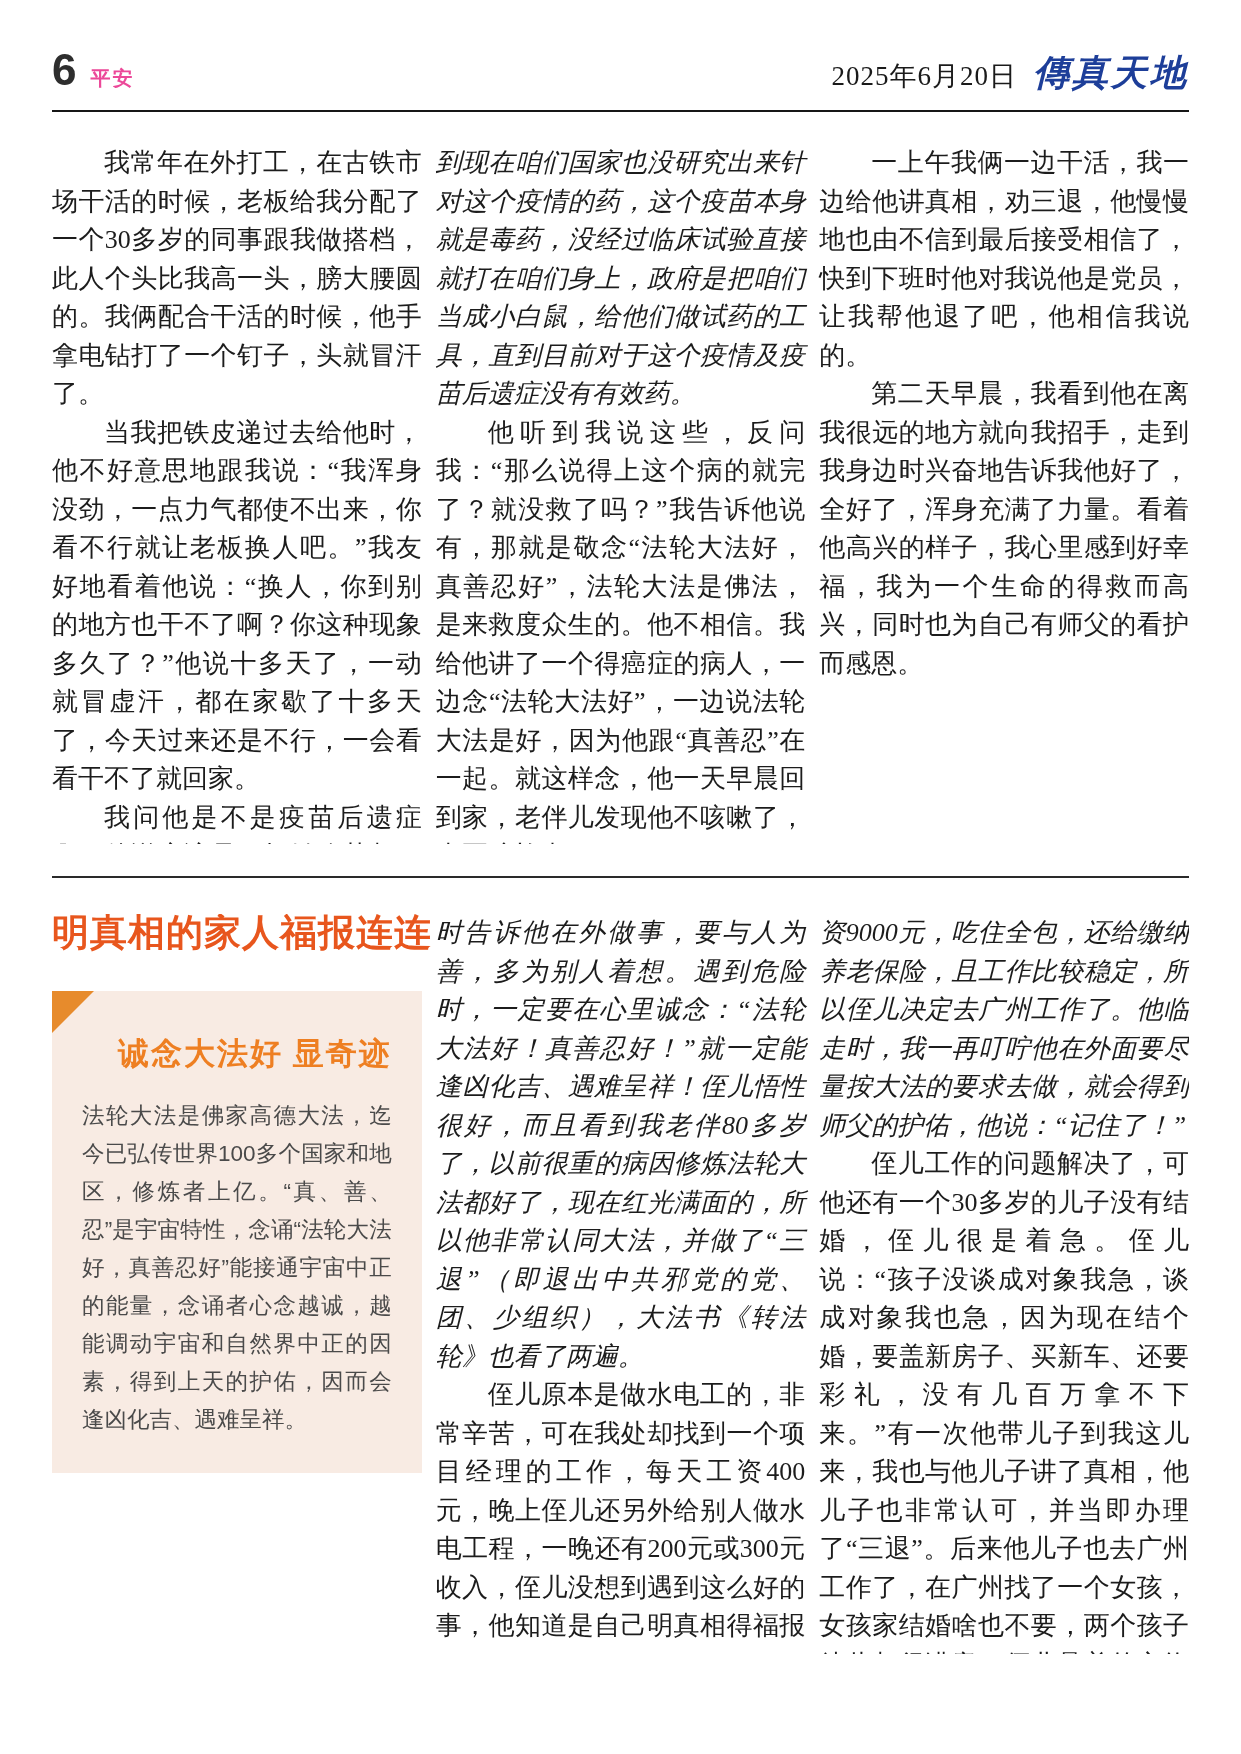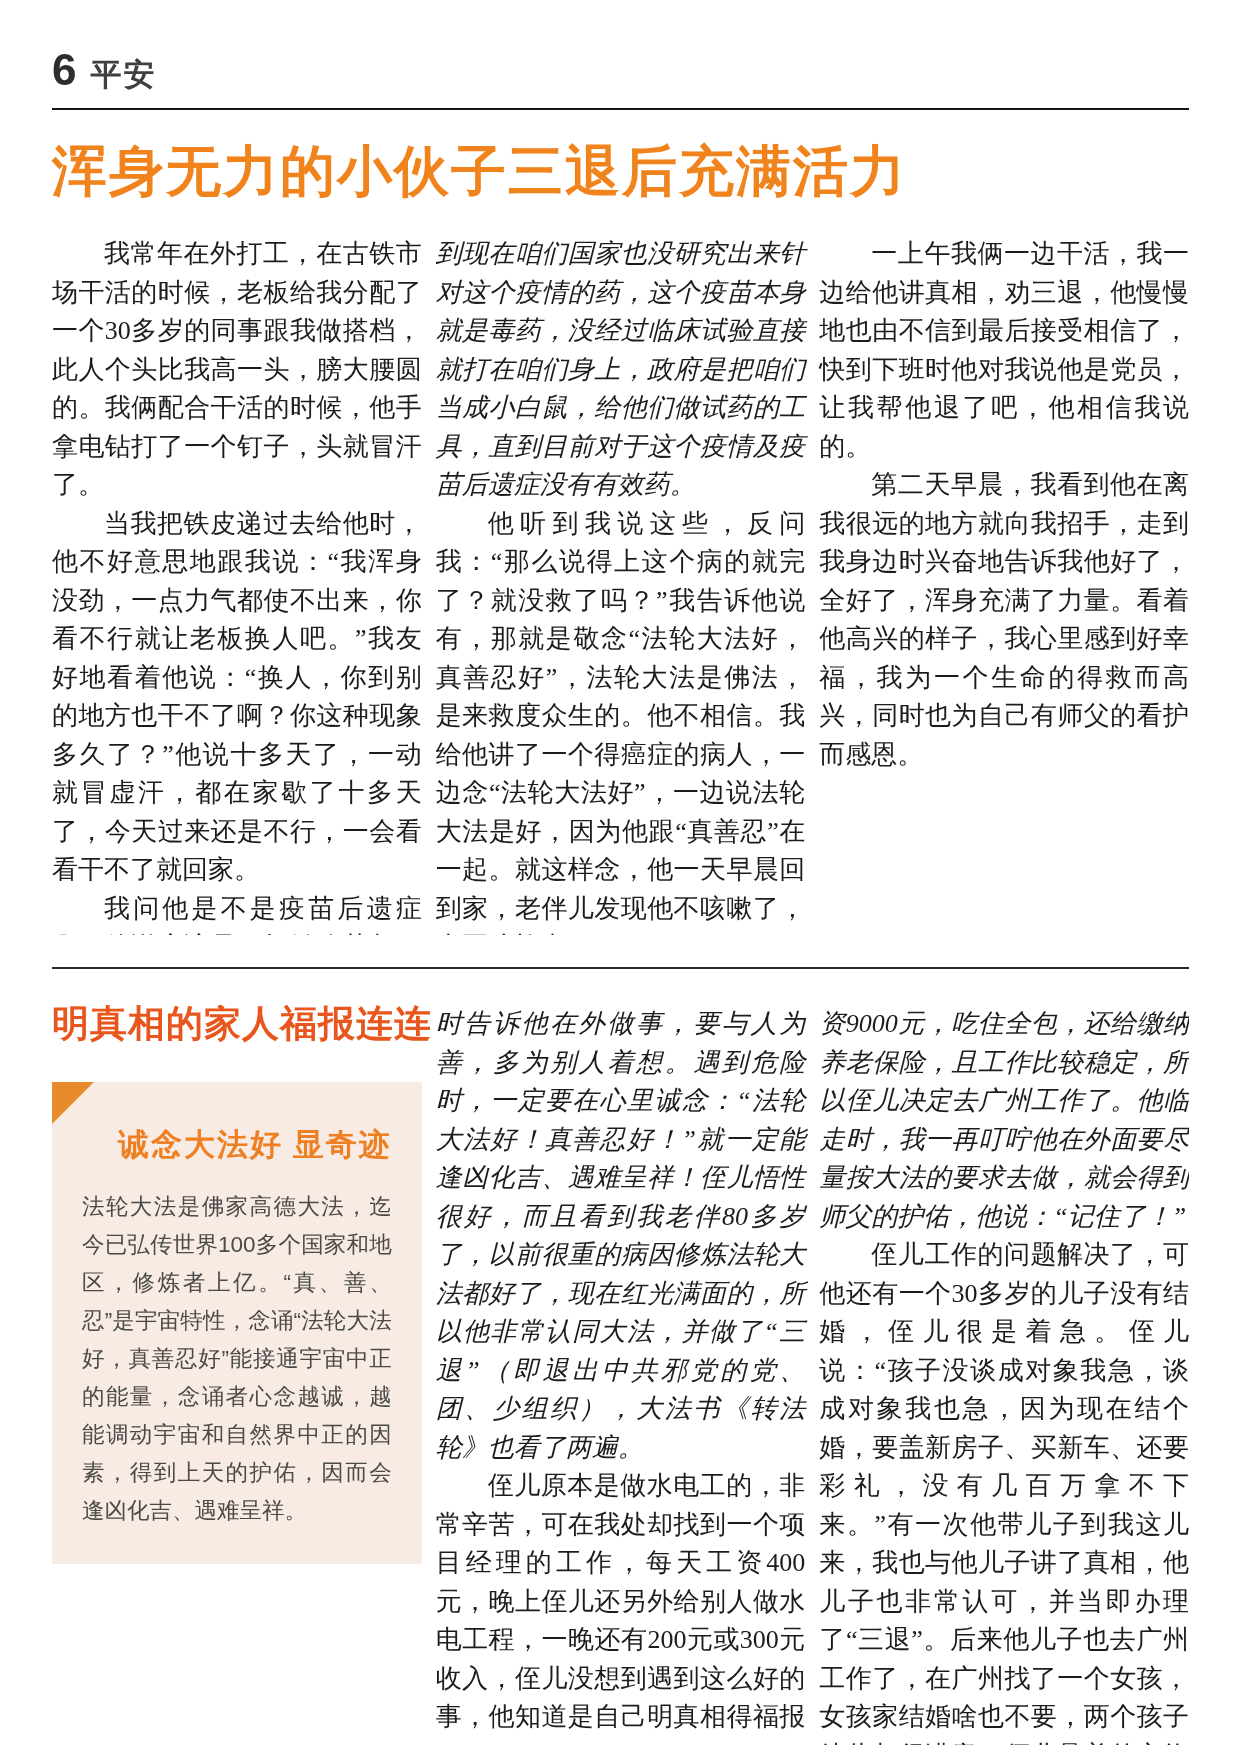--- a/index.html
+++ b/index.html
@@ -23,23 +23,23 @@
     border-bottom: 2px solid #161616;
   }
   .page-number {
     font-family: "Liberation Sans", "DejaVu Sans", sans-serif;
     font-size: 44px;
     font-weight: bold;
     color: #2e2e2e;
     line-height: 1;
   }
   .section-name {
-    font-size: 31px;
+    font-size: 20px;
     font-weight: bold;
-    color: #404040;
+    color: #ec4899;
     margin-left: 14px;
     letter-spacing: 2px;
   }
   .masthead-right { margin-left: auto; display: flex; align-items: baseline; }
   .issue-date { font-size: 27px; color: #1a1a1a; letter-spacing: 1px; }
   .publication-name {
     font-size: 36px;
     font-weight: bold;
     font-style: italic;
     color: #1d3e99;
@@ -123,24 +123,27 @@
   .para-with-credit { position: relative; }
 </style>
 </head>
 <body>
 
 <div class="page">
 
   <div class="masthead">
     <span class="page-number">6</span>
     <span class="section-name">平安</span>
+    <span class="masthead-right">
+      <span class="issue-date">2025年6月20日</span>
+      <span class="publication-name">傳真天地</span>
+    </span>
   </div>
 
   <div>
-    <h1 class="headline-1">浑身无力的小伙子三退后充满活力</h1>
     <div class="columns art1-cols">
       <div class="col">
         <p class="para-indent">我常年在外打工，在古铁市场干活的时候，老板给我分配了一个30多岁的同事跟我做搭档，此人个头比我高一头，膀大腰圆的。我俩配合干活的时候，他手拿电钻打了一个钉子，头就冒汗了。</p>
         <p class="para-indent">当我把铁皮递过去给他时，他不好意思地跟我说：“我浑身没劲，一点力气都使不出来，你看不行就让老板换人吧。”我友好地看着他说：“换人，你到别的地方也干不了啊？你这种现象多久了？”他说十多天了，一动就冒虚汗，都在家歇了十多天了，今天过来还是不行，一会看看干不了就回家。</p>
         <p class="para-indent">我问他是不是疫苗后遗症啊？他说应该是，打针吃药都不好使。我告诉他，那当然不好使，因为</p>
       </div>
       <div class="col">
         <p class="para-cont">到现在咱们国家也没研究出来针对这个疫情的药，这个疫苗本身就是毒药，没经过临床试验直接就打在咱们身上，政府是把咱们当成小白鼠，给他们做试药的工具，直到目前对于这个疫情及疫苗后遗症没有有效药。</p>
         <p class="para-indent">他听到我说这些，反问我：“那么说得上这个病的就完了？就没救了吗？”我告诉他说有，那就是敬念“法轮大法好，真善忍好”，法轮大法是佛法，是来救度众生的。他不相信。我给他讲了一个得癌症的病人，一边念“法轮大法好”，一边说法轮大法是好，因为他跟“真善忍”在一起。就这样念，他一天早晨回到家，老伴儿发现他不咳嗽了，去医院检查，</p>
       </div>

